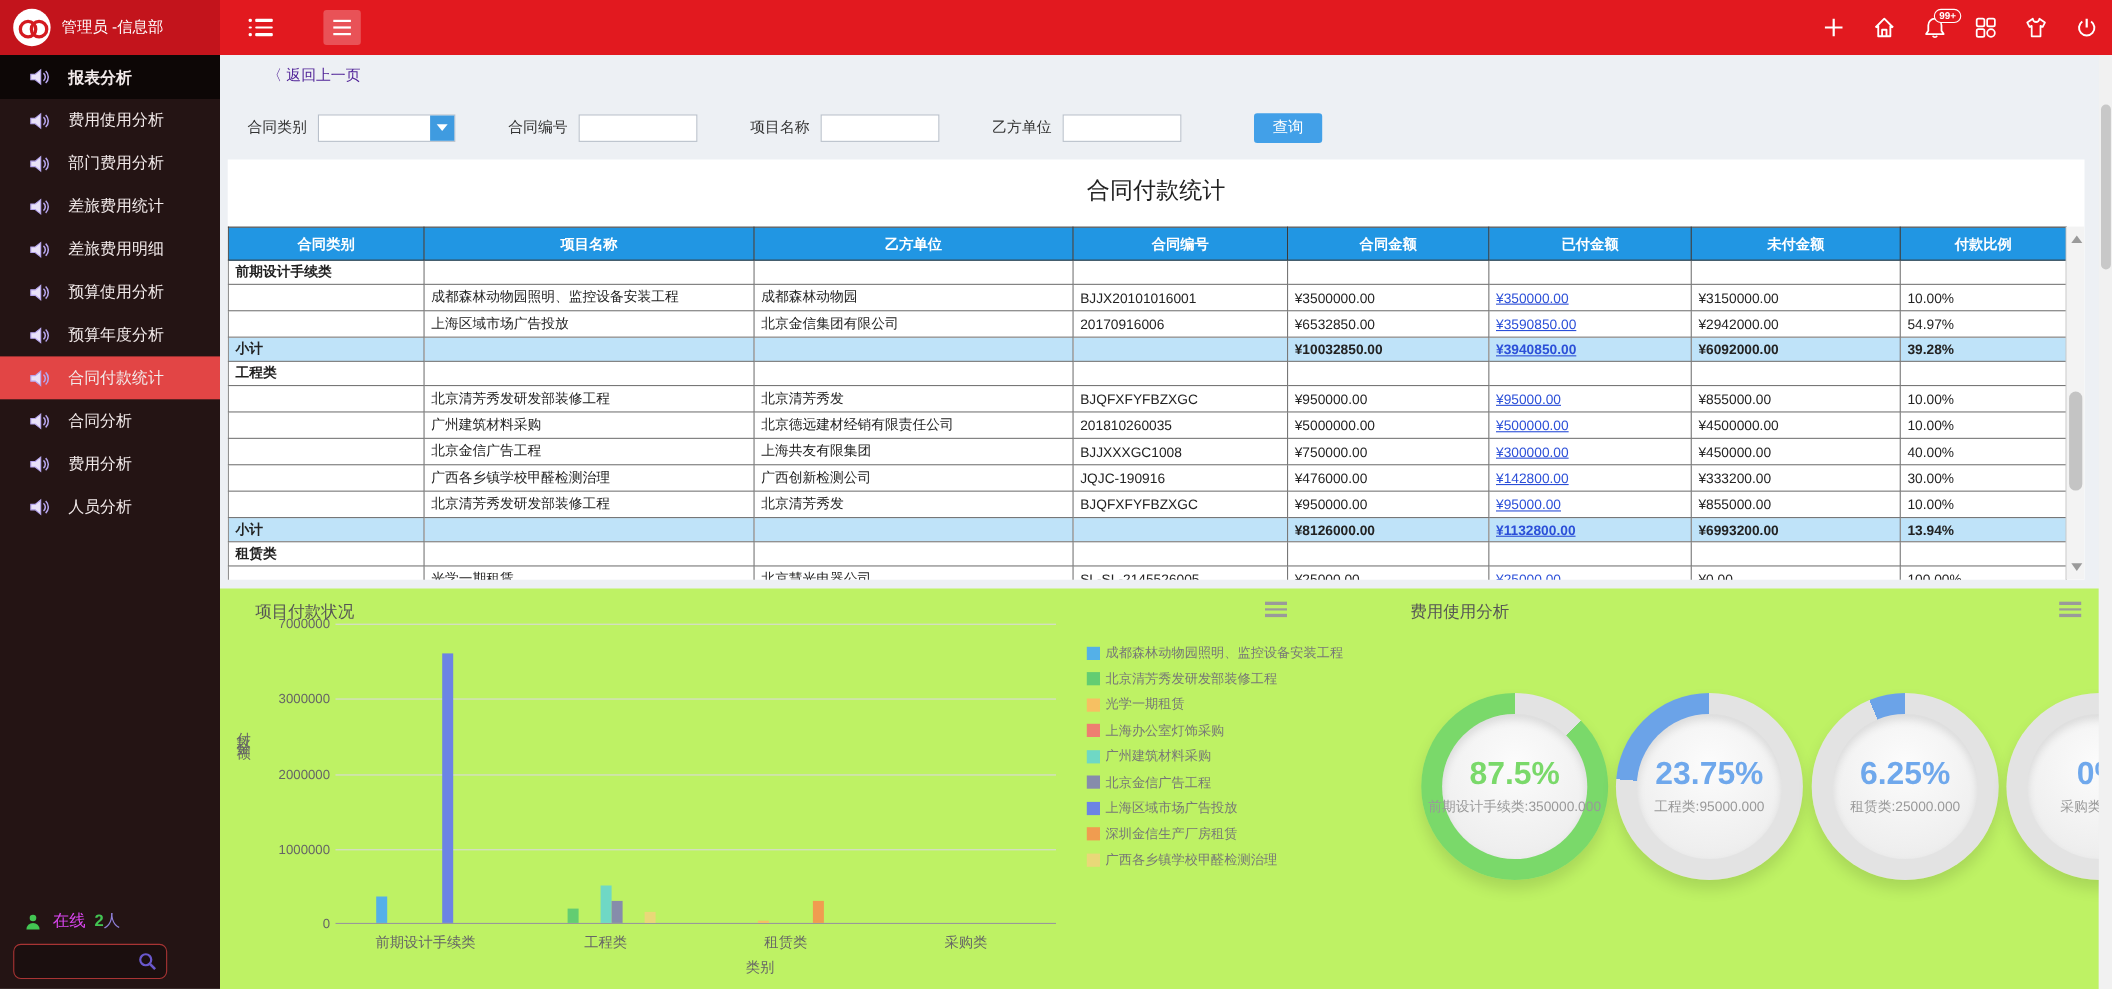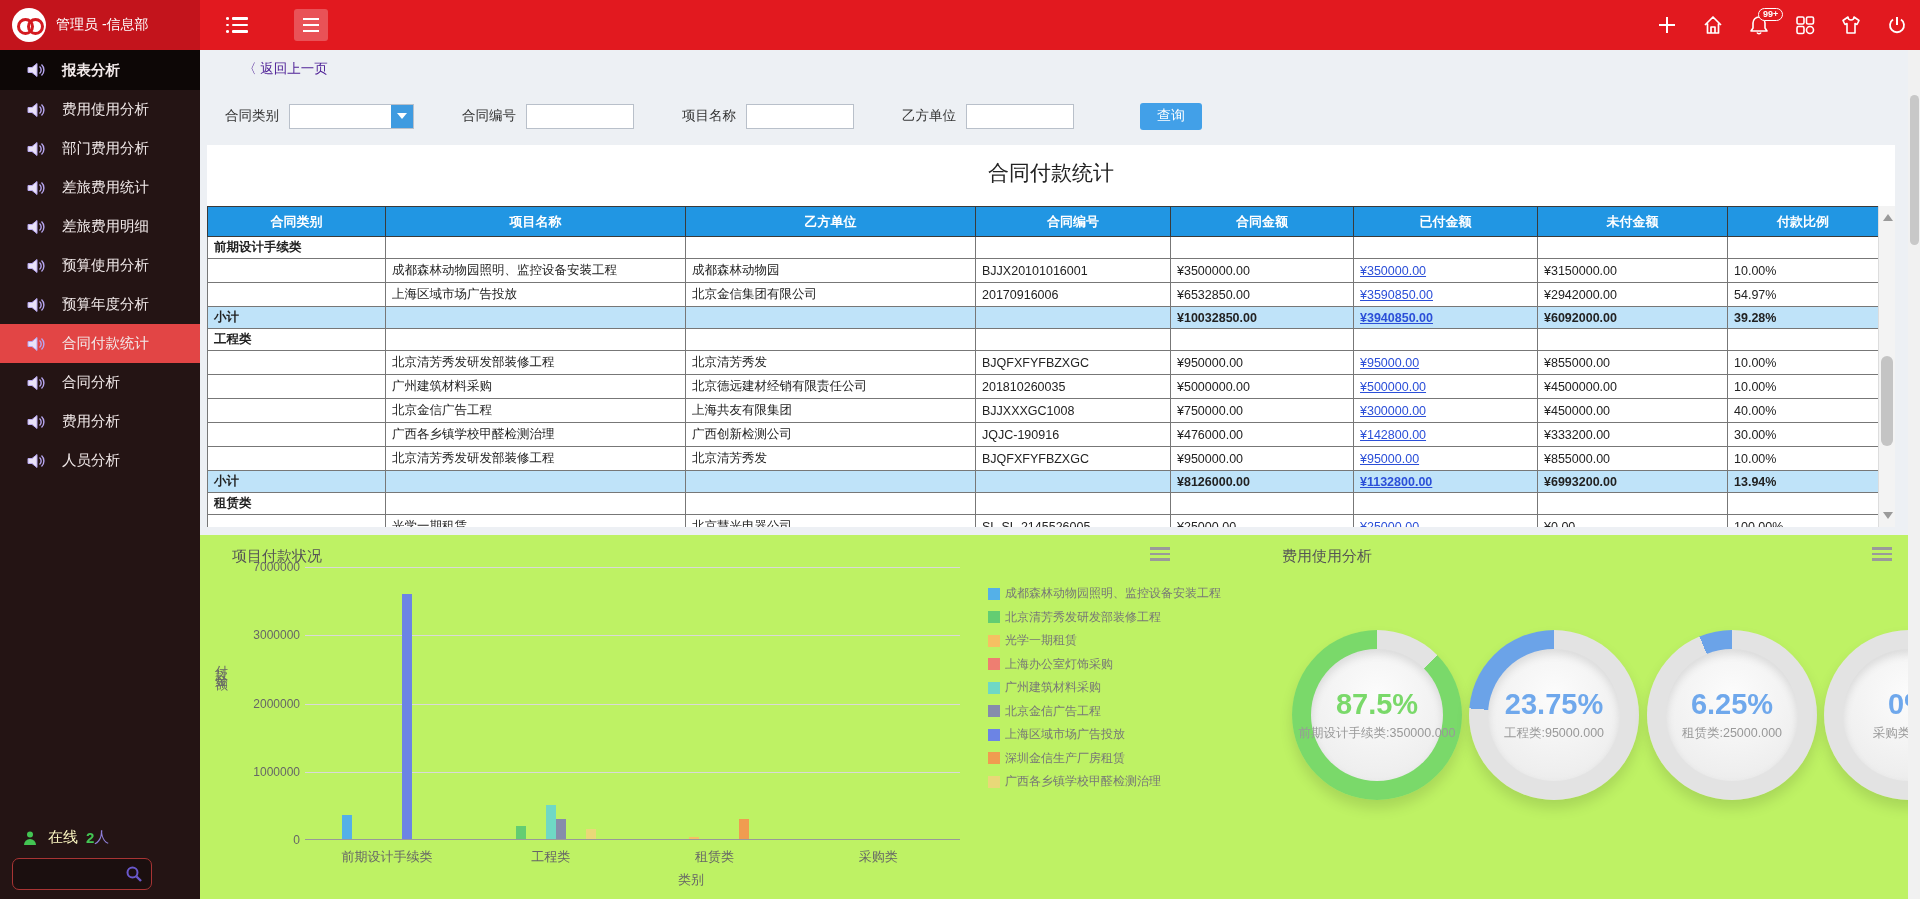--- a/index.html
+++ b/index.html
@@ -27,21 +27,21 @@
   .badge { position:absolute; top:-6px; left:10px; background:#e2191f; border:1.5px solid #fff; color:#fff; font-size:9px; font-weight:bold; border-radius:8px; padding:0 4px; line-height:11px; height:13px; }
 
   
   .sidebar { position:absolute; left:0; top:50px; width:200px; height:849px; background:#241414; z-index:20; }
   .side-item { height:39px; display:flex; align-items:center; padding-left:26px; color:#f2eaea; font-size:14.5px; cursor:pointer; }
   .side-item .sicon { width:20px; height:18px; margin-right:16px; flex:0 0 auto; }
   .side-item.header { background:#0d0706; height:40px; font-weight:bold; }
   .side-item.active { background:#e24545; }
   .online-row { position:absolute; left:22px; top:778px; display:flex; align-items:center; font-size:15px; }
   .online-row .oicon { width:16px; height:16px; margin-right:10px; }
-  .online-label { color:#fef9c3; }
+  .online-label { color:#d946ef; }
   .online-count { color:#43c553; margin-left:8px; font-weight:bold; }
   .online-suffix { color:#8f7fd8; }
   .side-search { position:absolute; left:12px; top:808px; width:140px; height:32px; border:1.5px solid #a83434; border-radius:7px; background:rgba(0,0,0,.25); display:flex; align-items:center; }
   .side-search input { flex:1; background:transparent; border:none; outline:none; color:#ddd; font-size:13px; padding:0 6px 0 10px; width:100px; }
   .side-search .mag { width:18px; height:18px; margin-right:8px; }
 
   
   .breadcrumb { position:absolute; left:212px; top:60px; font-size:13.5px; color:#4c1d95; cursor:pointer; z-index:5;margin-left:31px; }
   .filter-bar { position:absolute; left:200px; top:88px; width:1710px; height:56px; display:flex; align-items:center; z-index:5; }
   .f-label { font-size:13.5px; color:#333; margin-right:10px; white-space:nowrap; }

